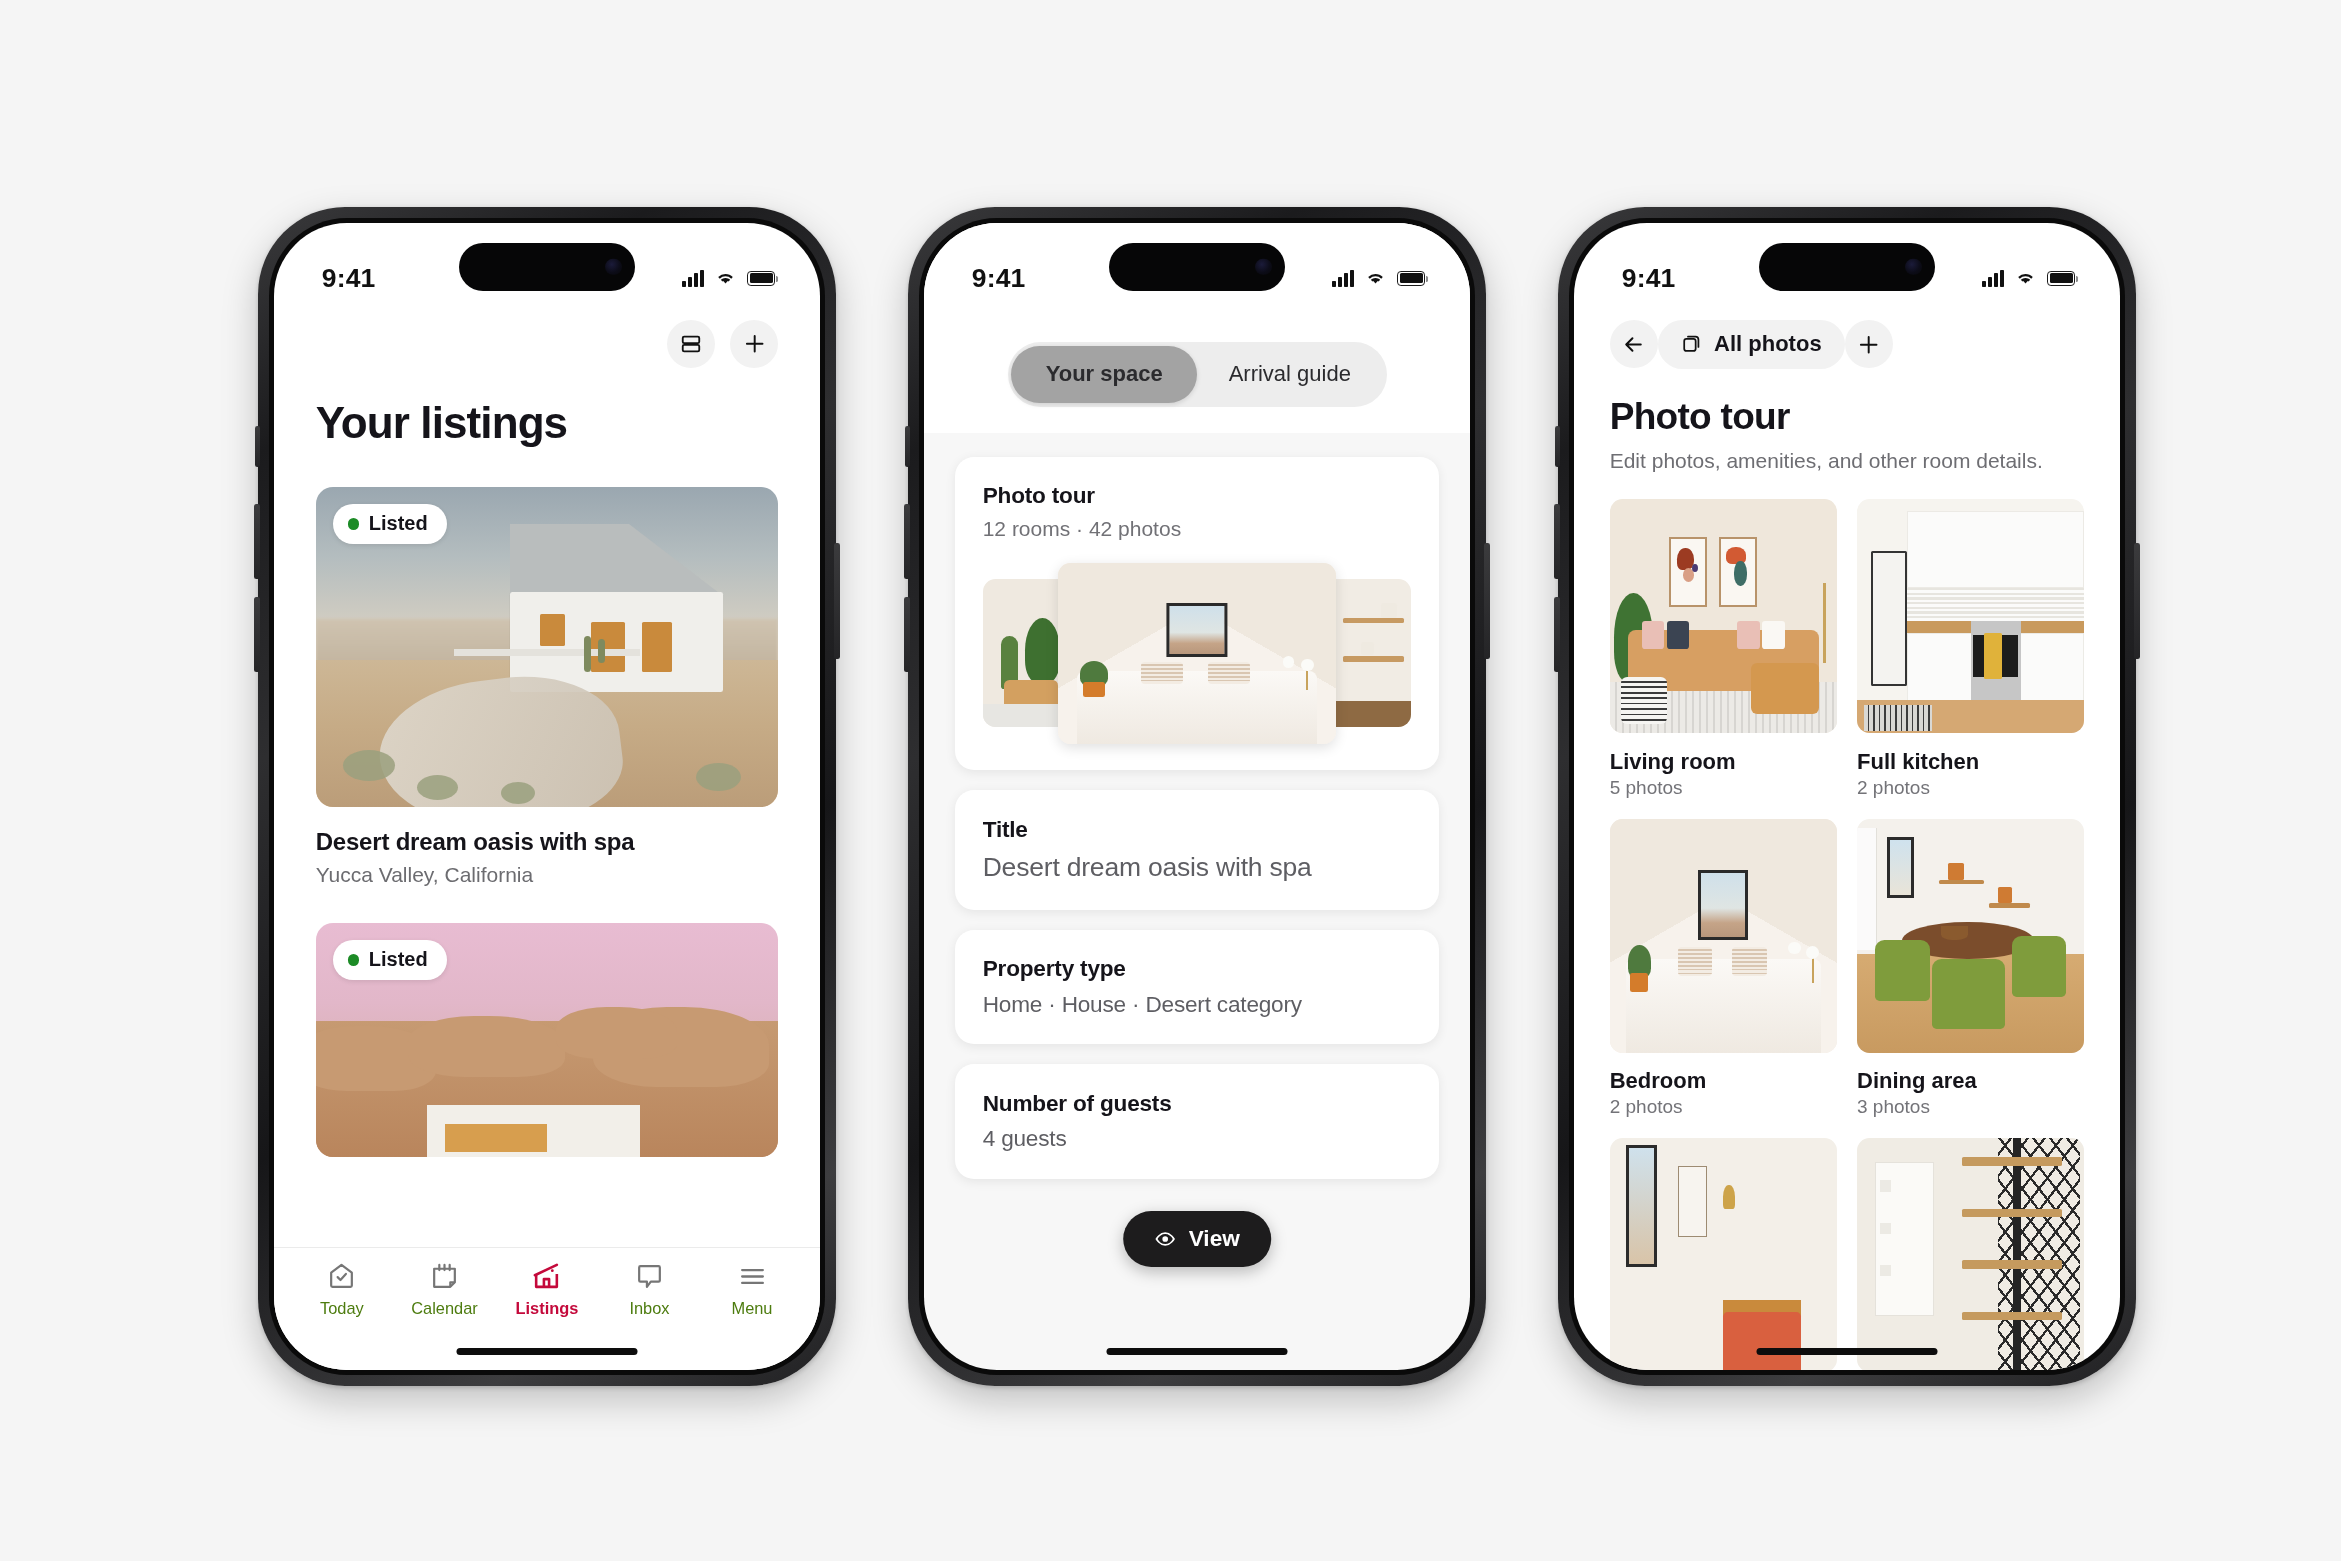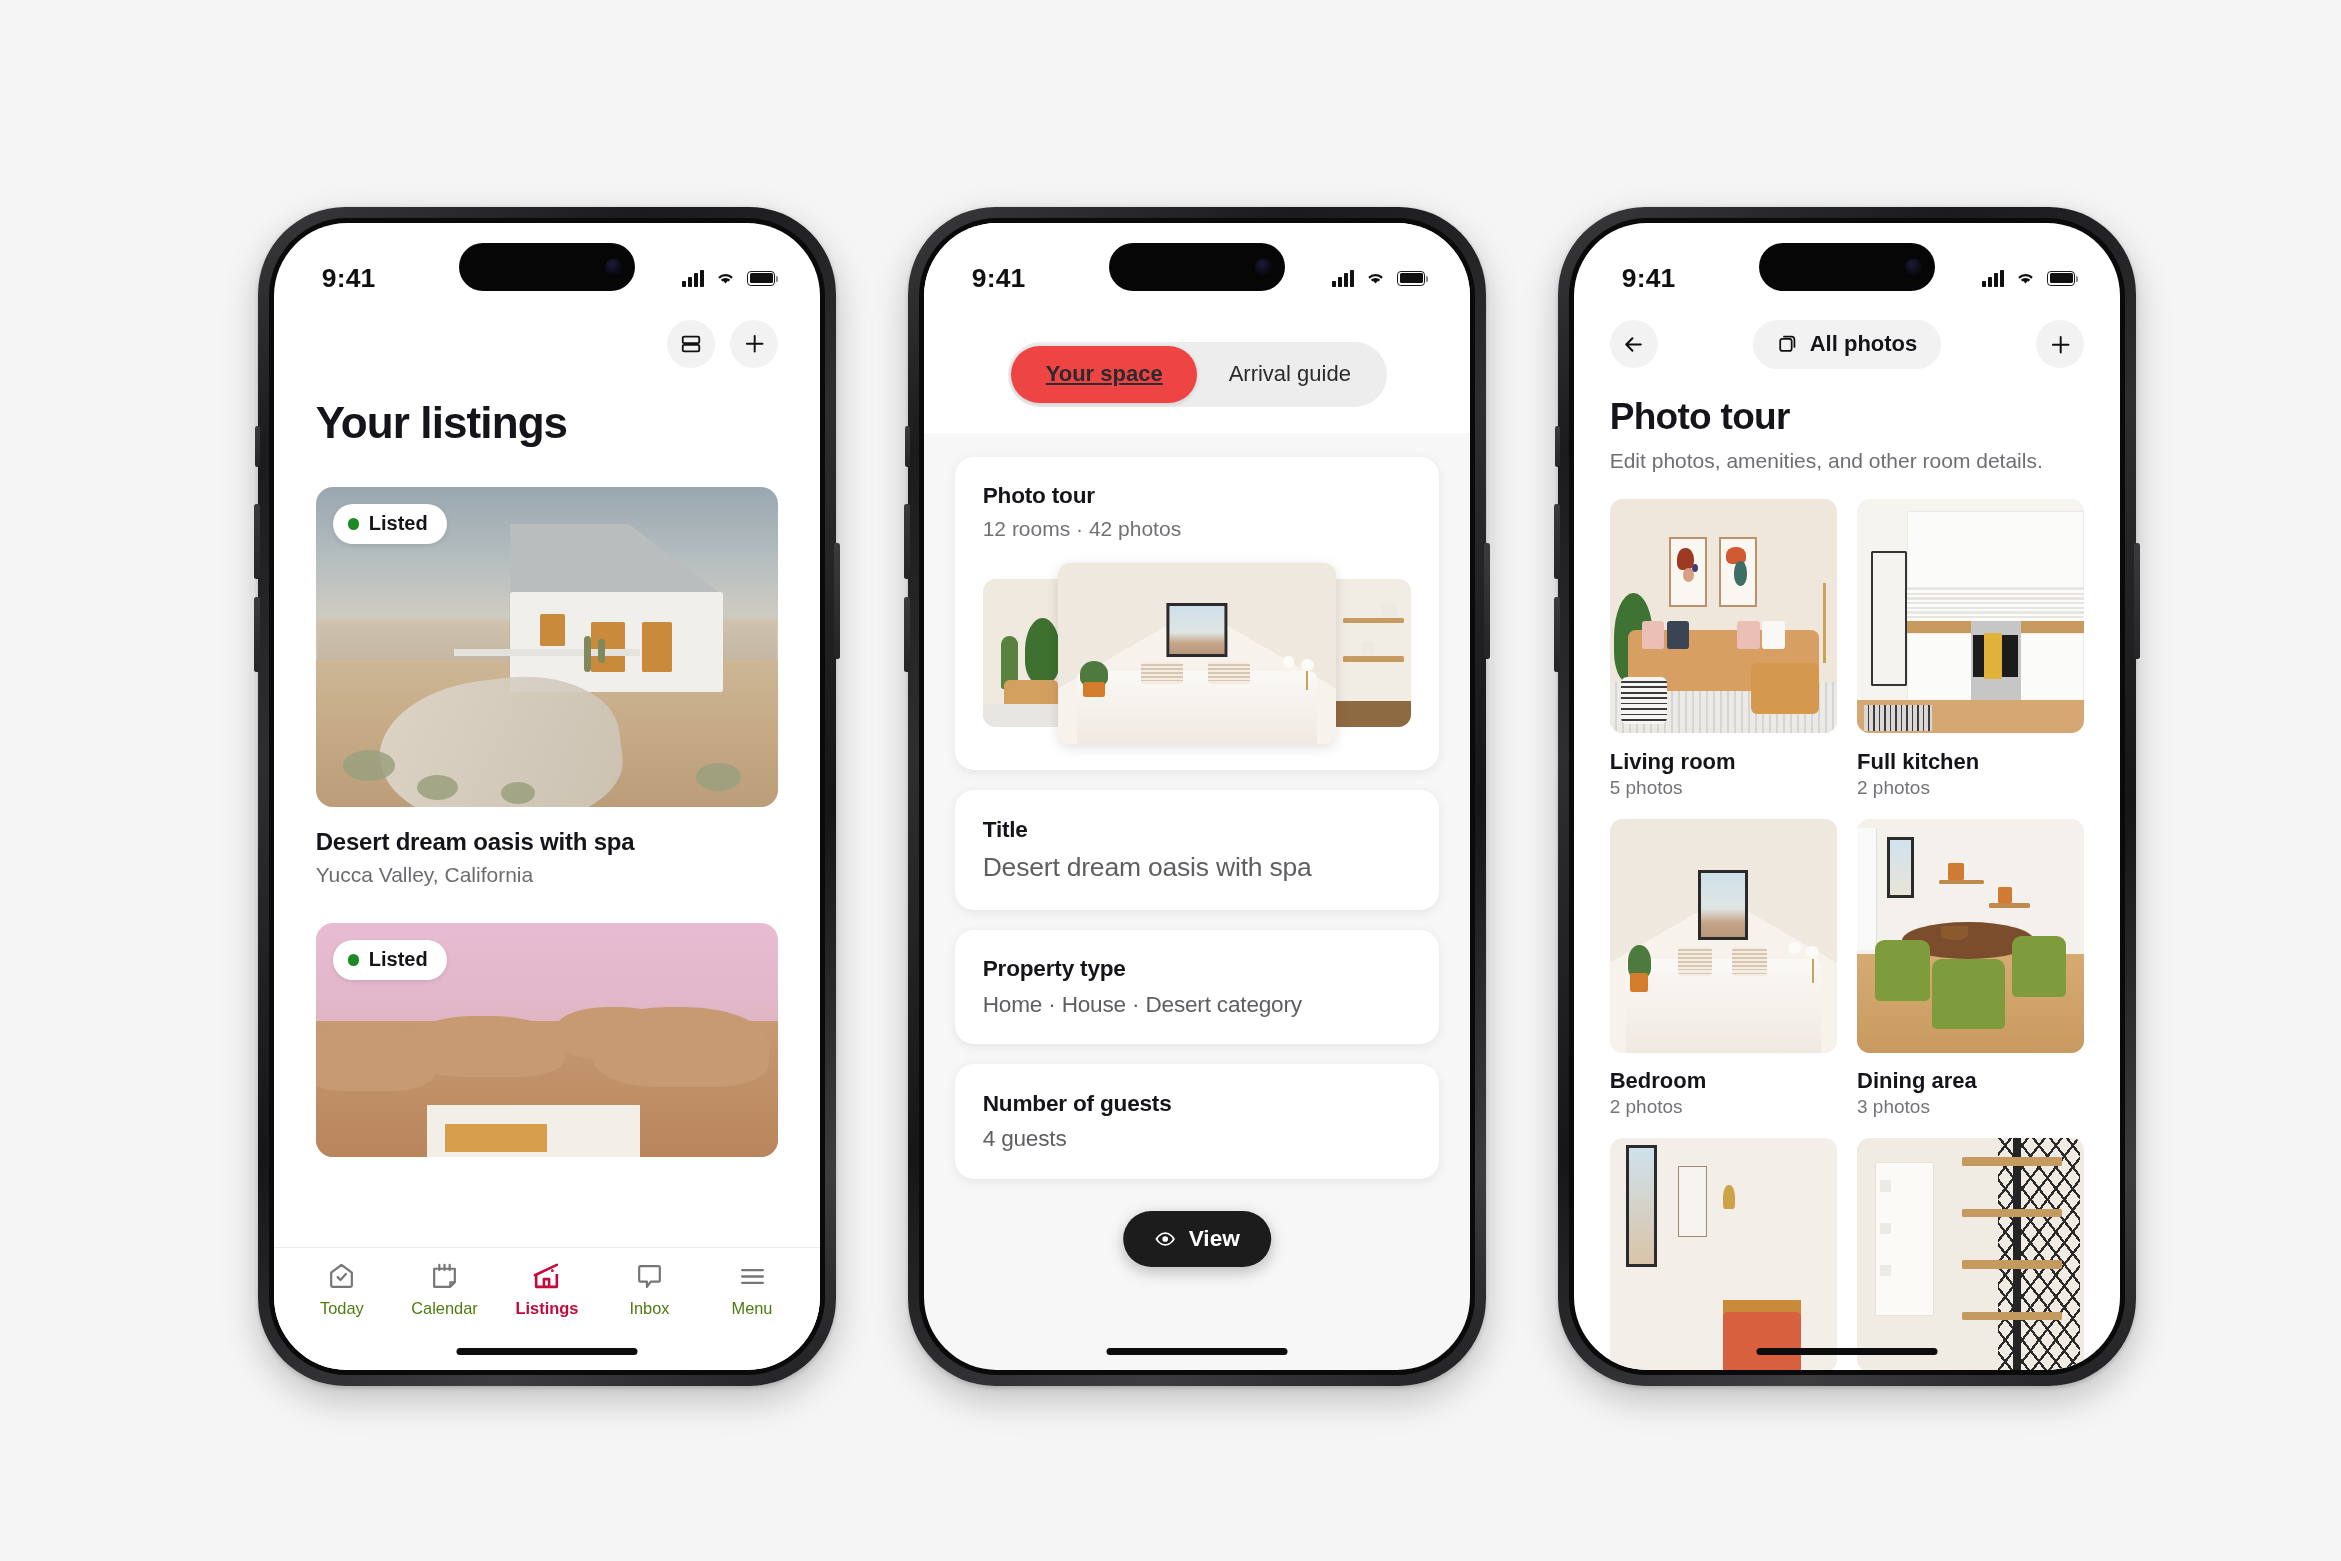--- a/index.html
+++ b/index.html
@@ -184,21 +184,21 @@
   .p2-nav-title { font-size: 24px; font-weight:600; color:#15141a; }
   .seg-wrap { display:flex; justify-content:center; padding-top: 25px; }
   .seg {
     display:flex; background:#ededed; border-radius:37px; padding:3.9px;
     width: 379px;
   }
   .seg > div {
     flex:1; text-align:center; padding: 15.6px 0;
     font-size: 22px; color:#2b2b2e; border-radius:34px;
   }
-  .seg > div.on { background:#ef4444; font-weight:600; box-shadow:0 1.6px 5.5px rgba(0,0,0,.13);text-decoration:underline; }
+  .seg > div.on { background:#a3a3a3; font-weight:600; box-shadow:0 1.6px 5.5px rgba(0,0,0,.13); }
   .p2-body { padding: 23.4px 31px 0 31px; }
   .sheet {
     background:#fff; border-radius:19px; padding: 26.5px 28px;
     box-shadow: 0 2.3px 11px rgba(0,0,0,.075);
     margin-bottom: 20px;
   }
   .sheet h3 { font-size: 22.6px; font-weight:700; color:#15141a; letter-spacing:-0.2px; }
   .sheet p  { font-size: 21px; color:#717176; margin-top:7.8px; }
   .sheet .val { font-size: 26.5px; color:#5e5e63; margin-top:9.4px; letter-spacing:-0.2px; }
   .carousel { position:relative; height: 181px; margin-top: 22px; display:flex; align-items:center; justify-content:center; }
@@ -249,21 +249,21 @@
   
   .img-bath { position:relative; width:100%; height:100%; background:#f1ece4; }
   .ibh-shelf { position:absolute; right:6%; width:52%; height:5.5px; background:#c79a62; border-radius:1.6px; }
   .ibh-mirror { position:absolute; left:10%; top:16%; width:18%; height:52%;
     border:3.9px solid #c3a164; border-radius:31px; }
   .ibh-jar { position:absolute; background:#efeae1; border-radius:2.3px; }
   .ibh-counter { position:absolute; left:0; right:0; bottom:0; height:18%; background:#8e6a43; }
 
   
   .p3-nav {
-    display:flex; align-items:center; justify-content:space-between;
+    display:flex; align-items:center; 
     padding: 3.1px 36px 0 36px;
   }
   .all-photos-pill {
     background:#f2f2f2; border-radius:31px;
     padding: 11.7px 23.4px; display:flex; align-items:center; gap:11px;
     font-size: 22px; font-weight:600; color:#15141a;
   }
   .p3-title { font-size: 37px; font-weight:700; color:#15141a; letter-spacing:-0.7px; padding: 26.5px 36px 0 36px; }
   .p3-sub { font-size: 21px; color:#6e6e73; padding: 11px 36px 0 36px; }
   .grid {

